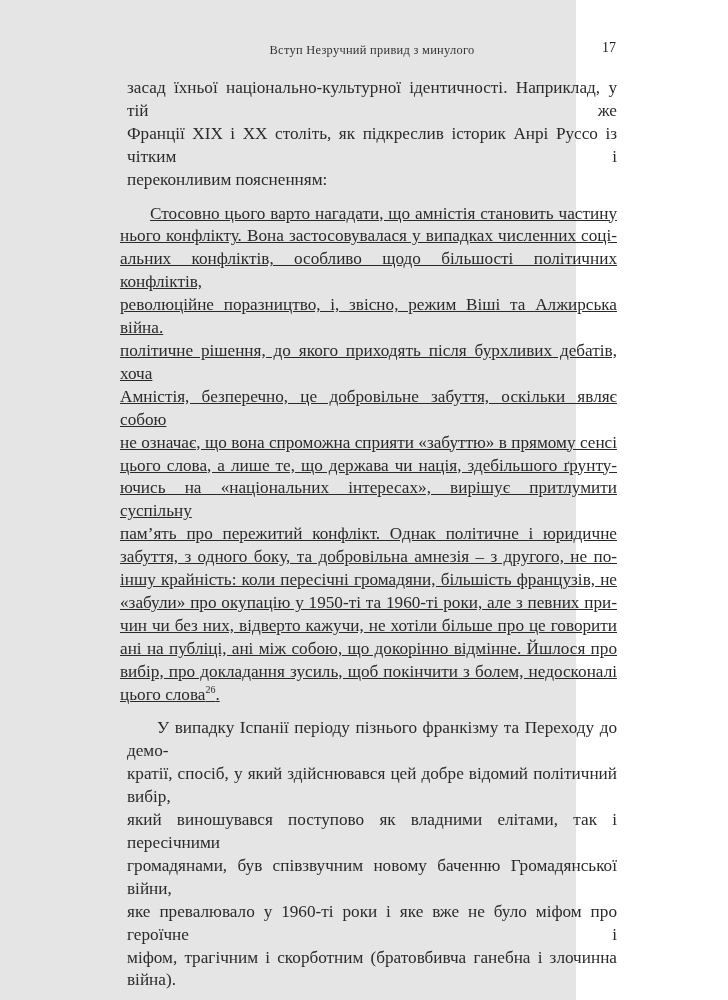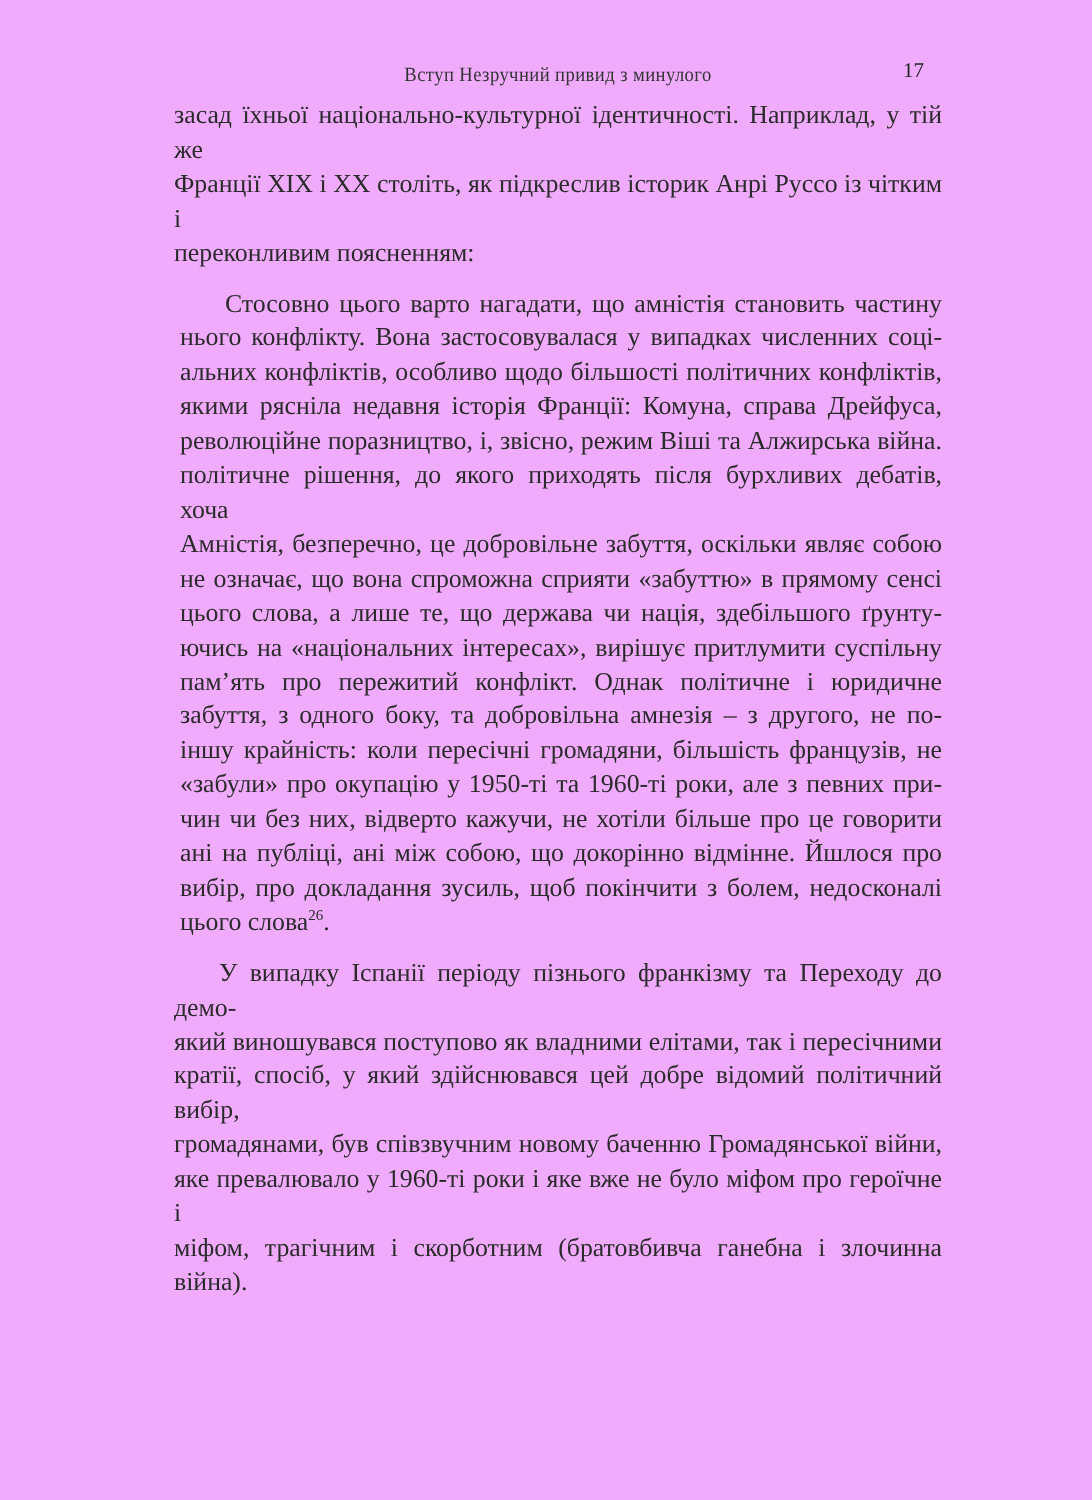--- a/index.html
+++ b/index.html
@@ -11,22 +11,22 @@
     width: 728px;
     height: 1000px;
     position: relative;
     overflow: hidden;
     font-family: "Liberation Serif", "DejaVu Serif", serif;
     color: #2a2a2a;
   }
   .page {
     position: absolute;
     left: 0; top: 0;
-    width: 728px; height: 1000px;
-    background: #f0abfc;
+    width: 576px; height: 1000px;
+    background: #e5e5e5;
   }
   .running-head {
     position: absolute;
     top: 42px;
     left: 116px;
     width: 512px;
     height: 20px;
   }
   .running-title {
     position: absolute;
@@ -46,21 +46,21 @@
     font-size: 14px;
     color: #222;
   }
   .body-text {
     position: absolute;
     left: 116px;
     top: 66px;
     width: 512px;
   }
   p {
-    margin: 0;
+    margin: 11px;
     font-size: 17.2px;
     line-height: 22.9px;
     text-align: justify;
     hyphens: manual;
   }
   p.body {
     text-indent: 30px;
   }
   p.body.cont {
     text-indent: 0;
@@ -93,45 +93,44 @@
   </div>
 
   <div class="body-text">
 
     <p class="body cont">
       <span class="line">засад їхньої національно-культурної ідентичності. Наприклад, у тій же</span>
       <span class="line">Франції XIX і XX століть, як підкреслив історик Анрі Руссо із чітким і</span>
       <span class="line last">переконливим поясненням:</span>
     </p>
 
-    <p class="quote gap-before-quote" style="text-indent:0;">
+    <p class="quote gap-before-quote" style="text-indent:0;text-decoration:underline;">
       <span class="line indent">Стосовно цього варто нагадати, що амністія становить частину</span>
       <span class="line">нього конфлікту. Вона застосовувалася у випадках численних соці-</span>
       <span class="line">альних конфліктів, особливо щодо більшості політичних конфліктів,</span>
-      <span class="line">якими рясніла недавня історія Франції: Комуна, справа Дрейфуса,</span>
       <span class="line">революційне поразництво, і, звісно, режим Віші та Алжирська війна.</span>
       <span class="line">політичне рішення, до якого приходять після бурхливих дебатів, хоча</span>
       <span class="line">Амністія, безперечно, це добровільне забуття, оскільки являє собою</span>
       <span class="line">не означає, що вона спроможна сприяти «забуттю» в прямому сенсі</span>
       <span class="line">цього слова, а лише те, що держава чи нація, здебільшого ґрунту-</span>
       <span class="line">ючись на «національних інтересах», вирішує притлумити суспільну</span>
       <span class="line">пам’ять про пережитий конфлікт. Однак політичне і юридичне</span>
       <span class="line">забуття, з одного боку, та добровільна амнезія – з другого, не по-</span>
       <span class="line">іншу крайність: коли пересічні громадяни, більшість французів, не</span>
       <span class="line">«забули» про окупацію у 1950-ті та 1960-ті роки, але з певних при-</span>
       <span class="line">чин чи без них, відверто кажучи, не хотіли більше про це говорити</span>
       <span class="line">ані на публіці, ані між собою, що докорінно відмінне. Йшлося про</span>
       <span class="line">вибір, про докладання зусиль, щоб покінчити з болем, недосконалі</span>
       <span class="line last"><span>цього слова</span><sup>26</sup><span>.</span></span>
     </p>
 
     <p class="body gap-after-quote" style="text-indent:0;">
       <span class="line indent">У випадку Іспанії періоду пізнього франкізму та Переходу до демо-</span>
+      <span class="line">кратії, спосіб, у який здійснювався цей добре відомий політичний вибір,</span>
       <span class="line">який виношувався поступово як владними елітами, так і пересічними</span>
-      <span class="line">кратії, спосіб, у який здійснювався цей добре відомий політичний вибір,</span>
       <span class="line">громадянами, був співзвучним новому баченню Громадянської війни,</span>
       <span class="line">яке превалювало у 1960-ті роки і яке вже не було міфом про героїчне і</span>
       <span class="line">міфом, трагічним і скорботним (братовбивча ганебна і злочинна війна).</span>
 
     </p>
 
   </div>
 </div>
 
 </body></html>

